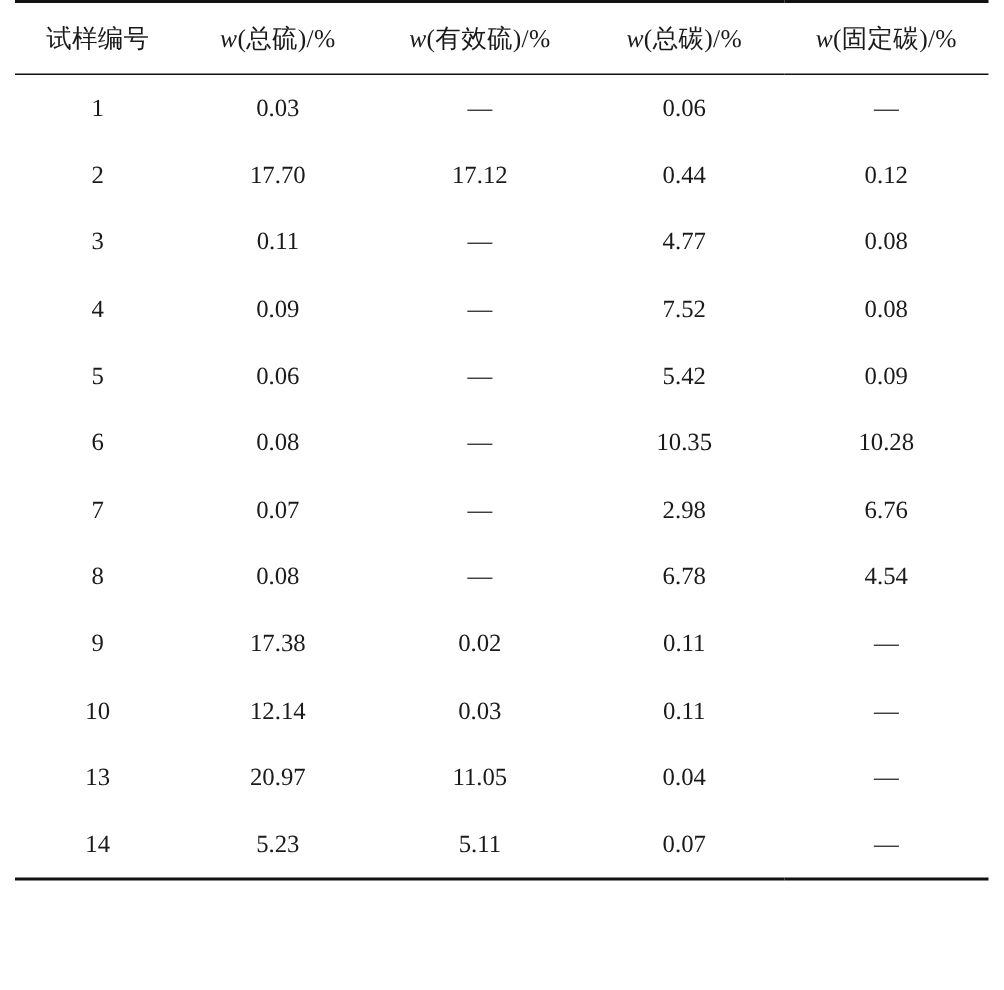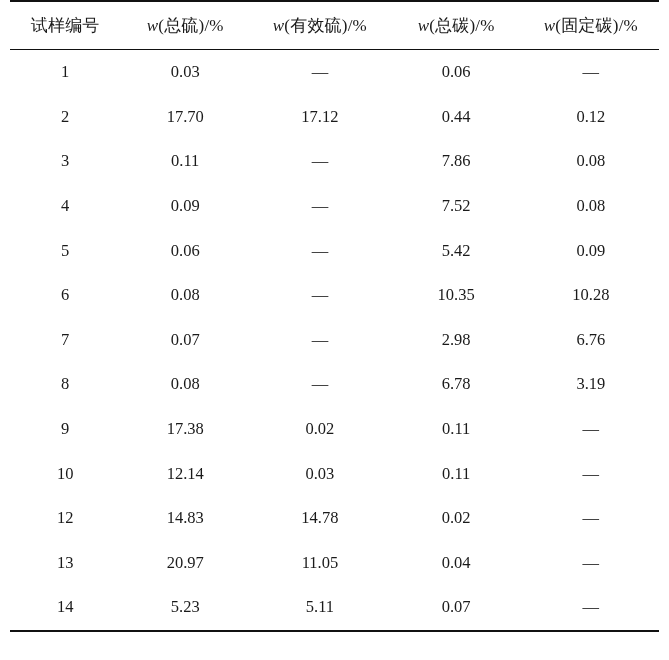--- a/index.html
+++ b/index.html
@@ -98,21 +98,21 @@
         <td>2</td>
         <td>17.70</td>
         <td>17.12</td>
         <td>0.44</td>
         <td>0.12</td>
       </tr>
       <tr>
         <td>3</td>
         <td>0.11</td>
         <td>—</td>
-        <td>7.86</td>
+        <td>4.77</td>
         <td>0.08</td>
       </tr>
       <tr>
         <td>4</td>
         <td>0.09</td>
         <td>—</td>
         <td>7.52</td>
         <td>0.08</td>
       </tr>
       <tr>
@@ -134,41 +134,34 @@
         <td>0.07</td>
         <td>—</td>
         <td>2.98</td>
         <td>6.76</td>
       </tr>
       <tr>
         <td>8</td>
         <td>0.08</td>
         <td>—</td>
         <td>6.78</td>
-        <td>3.19</td>
+        <td>4.54</td>
       </tr>
       <tr>
         <td>9</td>
         <td>17.38</td>
         <td>0.02</td>
         <td>0.11</td>
         <td>—</td>
       </tr>
       <tr>
         <td>10</td>
         <td>12.14</td>
         <td>0.03</td>
         <td>0.11</td>
-        <td>—</td>
-      </tr>
-      <tr>
-        <td>12</td>
-        <td>14.83</td>
-        <td>14.78</td>
-        <td>0.02</td>
         <td>—</td>
       </tr>
       <tr>
         <td>13</td>
         <td>20.97</td>
         <td>11.05</td>
         <td>0.04</td>
         <td>—</td>
       </tr>
       <tr>

